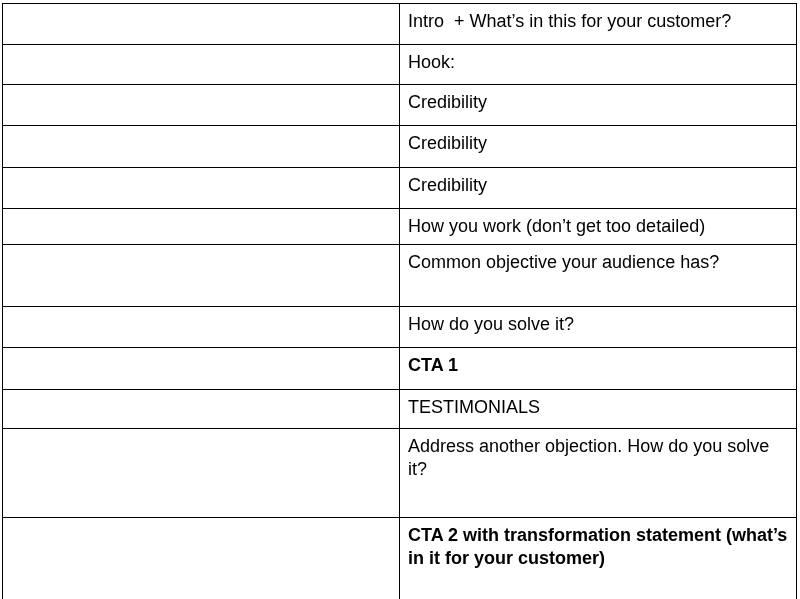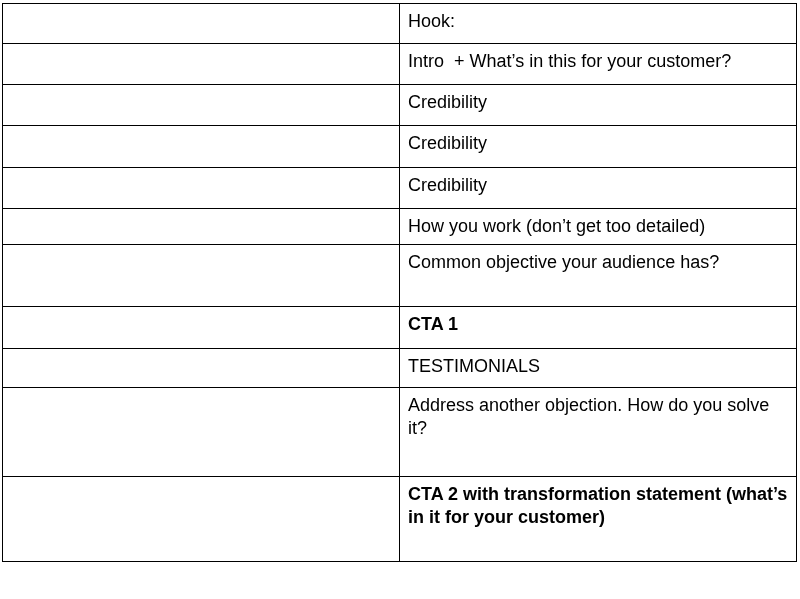--- a/index.html
+++ b/index.html
@@ -45,47 +45,51 @@
 </head>
 <body>
 
 <div class="doc-canvas">
   <table class="script-table">
     <colgroup>
       <col style="width:50%">
       <col style="width:50%">
     </colgroup>
     <tbody id="table-body">
+        <tr style="height: 41px;">
+          <td></td>
+          <td>Intro  + What’s in this for your customer?</td>
+        </tr>
         <tr style="height: 40px;">
           <td></td>
           <td>Hook:</td>
-        </tr>
-        <tr style="height: 41px;">
-          <td></td>
-          <td>Intro  + What’s in this for your customer?</td>
         </tr>
         <tr style="height: 41px;">
           <td></td>
           <td>Credibility</td>
         </tr>
         <tr style="height: 42px;">
           <td></td>
           <td>Credibility</td>
         </tr>
         <tr style="height: 41px;">
           <td></td>
           <td>Credibility</td>
         </tr>
         <tr style="height: 36px; margin-top: 20px;">
           <td></td>
           <td>How you work (don’t get too detailed)</td>
         </tr>
         <tr style="height: 62px; padding-left: 32px;">
           <td></td>
           <td>Common objective your audience has?</td>
+        </tr>
+        <tr style="height: 41px;">
+          <td></td>
+          <td>How do you solve it?</td>
         </tr>
         <tr style="height: 42px;">
           <td></td>
           <td class="cell-bold">CTA 1</td>
         </tr>
         <tr style="height: 39px;">
           <td></td>
           <td>TESTIMONIALS</td>
         </tr>
         <tr style="height: 89px;">

